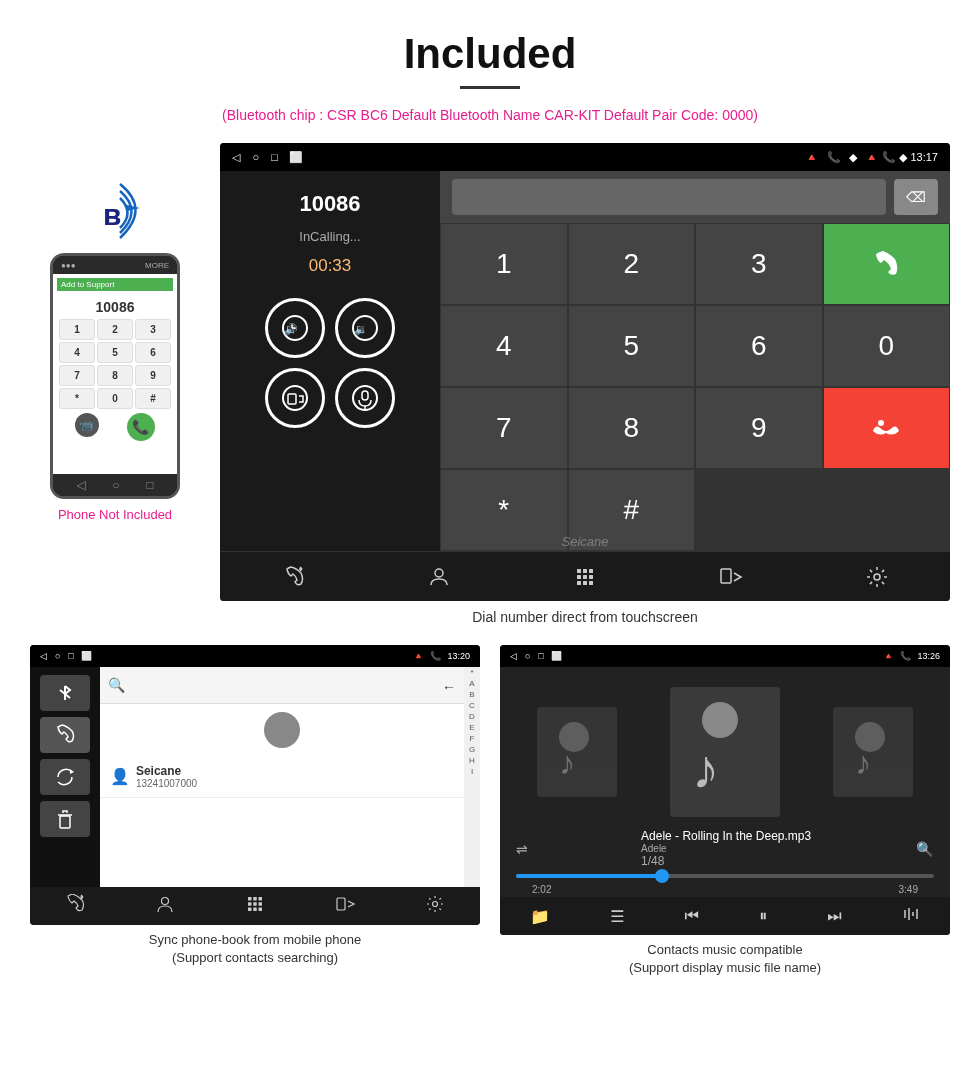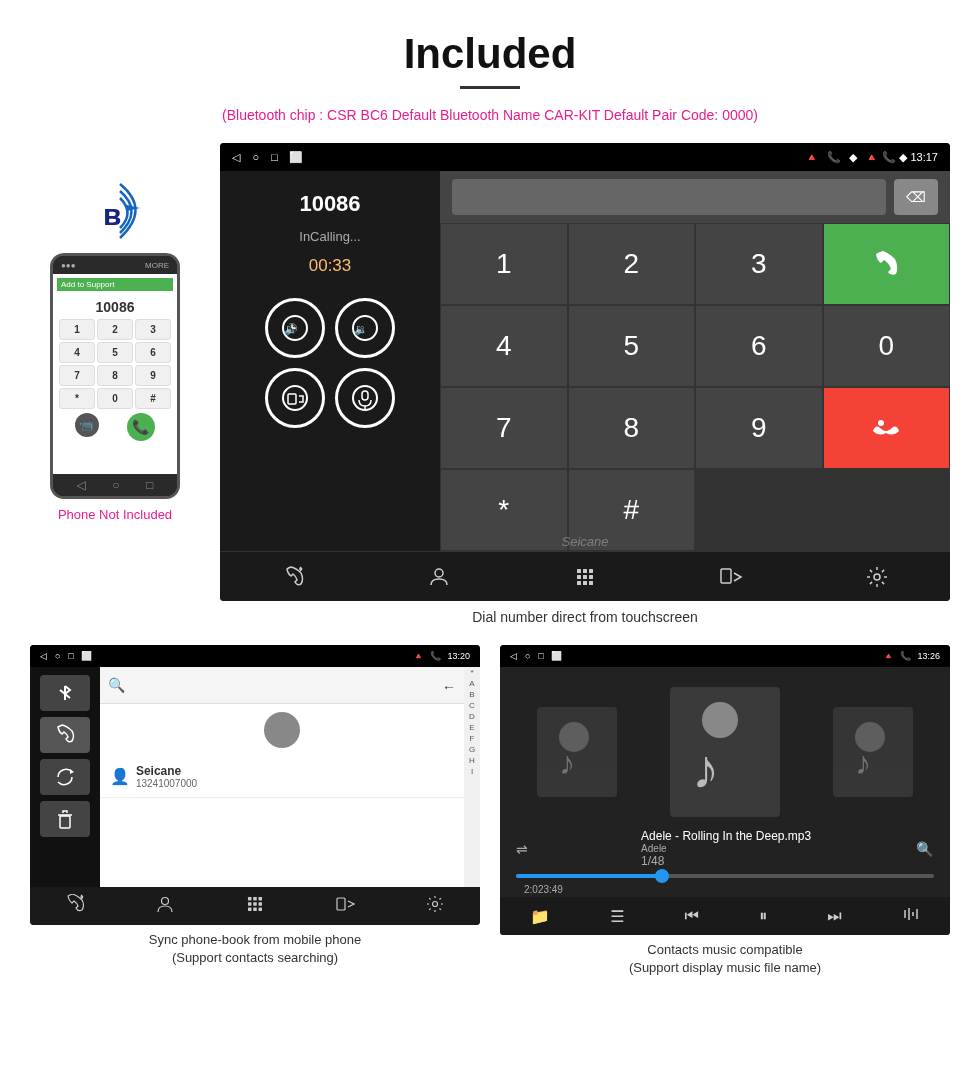--- a/index.html
+++ b/index.html
@@ -540,22 +540,22 @@
       top: -5px;
       left: 35%;
       width: 14px;
       height: 14px;
       background: #2196f3;
       border-radius: 50%;
       transform: translateX(-50%);
     }
     .music-time-row {
       display: flex;
-      justify-content: flex-start;
-      padding: 2px 24px;
+      justify-content: space-between;
+      padding: 2px 32px;
     }
     .music-time {
       color: #aaa;
       font-size: 10px;
     }
     .music-controls-bar {
       background: #1a1a1a;
       height: 38px;
       display: flex;
       align-items: center;

